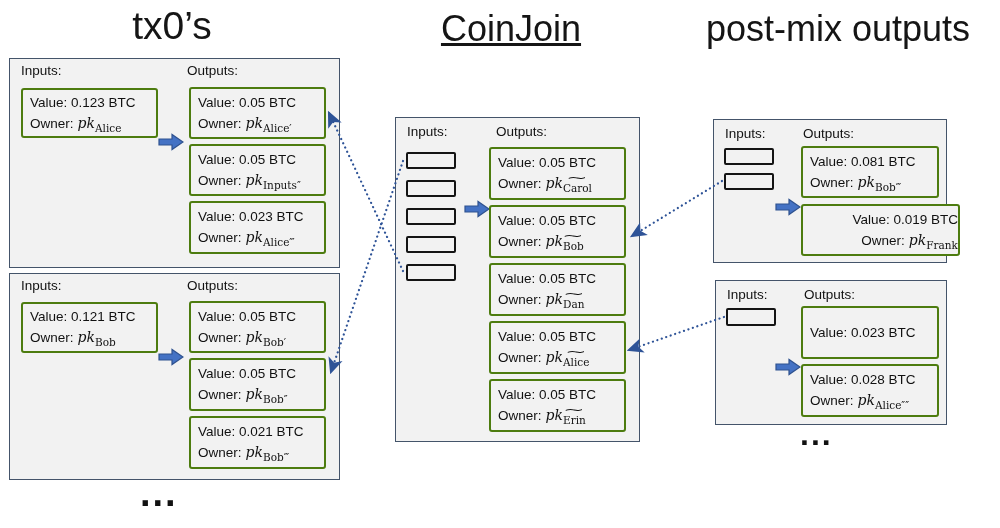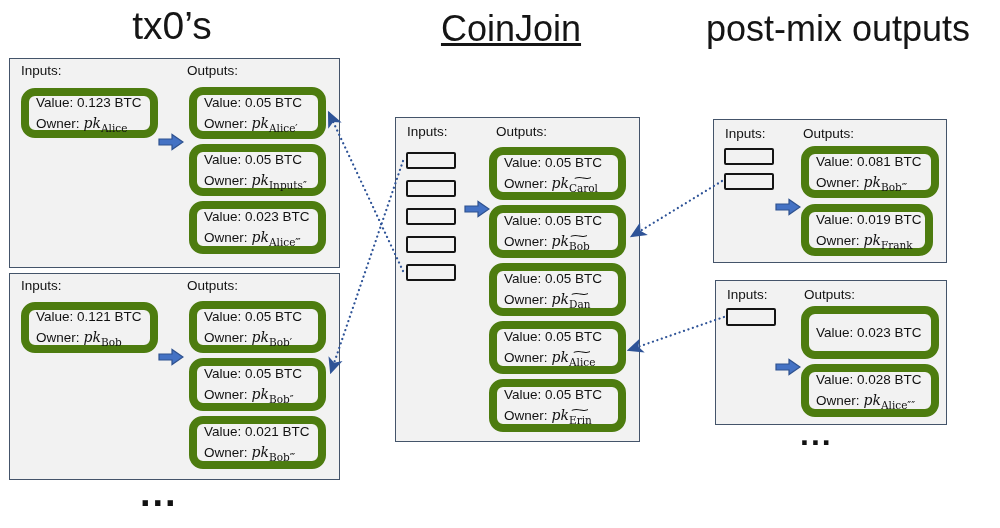--- a/index.html
+++ b/index.html
@@ -12,22 +12,22 @@
   .title {
     position:absolute; transform:translateX(-50%);
     font-size:36px; font-weight:500; color:#151515; white-space:nowrap;
   }
   .group {
     position:absolute; background:#f2f2f2; border:1.6px solid #44546a;
     box-sizing:border-box;
   }
   .sec-label { position:absolute; font-size:13.5px; color:#111; white-space:nowrap;text-align:center; }
   .obox {
-    position:absolute; background:#f2f2f2; border:8px solid #4d7c0f;
-    border-radius:14px; box-sizing:border-box;
+    position:absolute; background:#f2f2f2; border:2px solid #4d7c0f;
+    border-radius:3px; box-sizing:border-box;
     display:flex; flex-direction:column; justify-content:center;
     padding-left:7px; white-space:nowrap;
   }
   .obox .vline { font-size:13.5px; line-height:1.45; }
   .obox .oline { font-size:13.5px; line-height:1.45; }
   .olabel { margin-right:4px;margin-top:37px; }
   .pk { font-family:"DejaVu Serif", serif; font-style:italic; font-size:14px; }
   .sub {
     font-family:"DejaVu Serif", serif; font-size:10.5px;
     position:relative; top:4px; display:inline-block;
@@ -148,21 +148,21 @@
     <div class="ibox" style="left:10px;top:28px;width:50px;height:17px;"></div>
     <div class="ibox" style="left:10px;top:53px;width:50px;height:17px;"></div>
     <svg class="blk-arrow" style="left:61px;top:78px;" viewBox="0 0 26 18">
         <path d="M1,6 L14,6 L14,1.5 L25,9 L14,16.5 L14,12 L1,12 Z" fill="#4472c4" stroke="#2f528f" stroke-width="1.2"></path>
       </svg>
     <div class="sec-label" style="left:89px;top:6px;">Outputs:</div>
     <div class="obox" style="left:87px;top:26px;width:138px;height:52px;">
       <div class="vline">Value: 0.081 BTC</div>
       <div class="oline"><span class="olabel">Owner:</span><span class="pk">pk</span><span class="sub">Bob‴</span></div>
     </div>
-    <div class="obox" style="left:87px;top:84px;width:132px;height:52px;">
+    <div class="obox" style="left:87px;top:84px;width:159px;height:52px;text-align:right;">
       <div class="vline">Value: 0.019 BTC</div>
       <div class="oline"><span class="olabel">Owner:</span><span class="pk">pk</span><span class="sub">Frank</span></div>
     </div>
   </div>
 
   <div class="group" style="left:715px;top:280px;width:232px;height:145px;">
     <div class="sec-label" style="left:11px;top:6px;">Inputs:</div>
     <div class="ibox" style="left:10px;top:27px;width:50px;height:18px;"></div>
     <svg class="blk-arrow" style="left:59px;top:77px;" viewBox="0 0 26 18">
         <path d="M1,6 L14,6 L14,1.5 L25,9 L14,16.5 L14,12 L1,12 Z" fill="#4472c4" stroke="#2f528f" stroke-width="1.2"></path>

